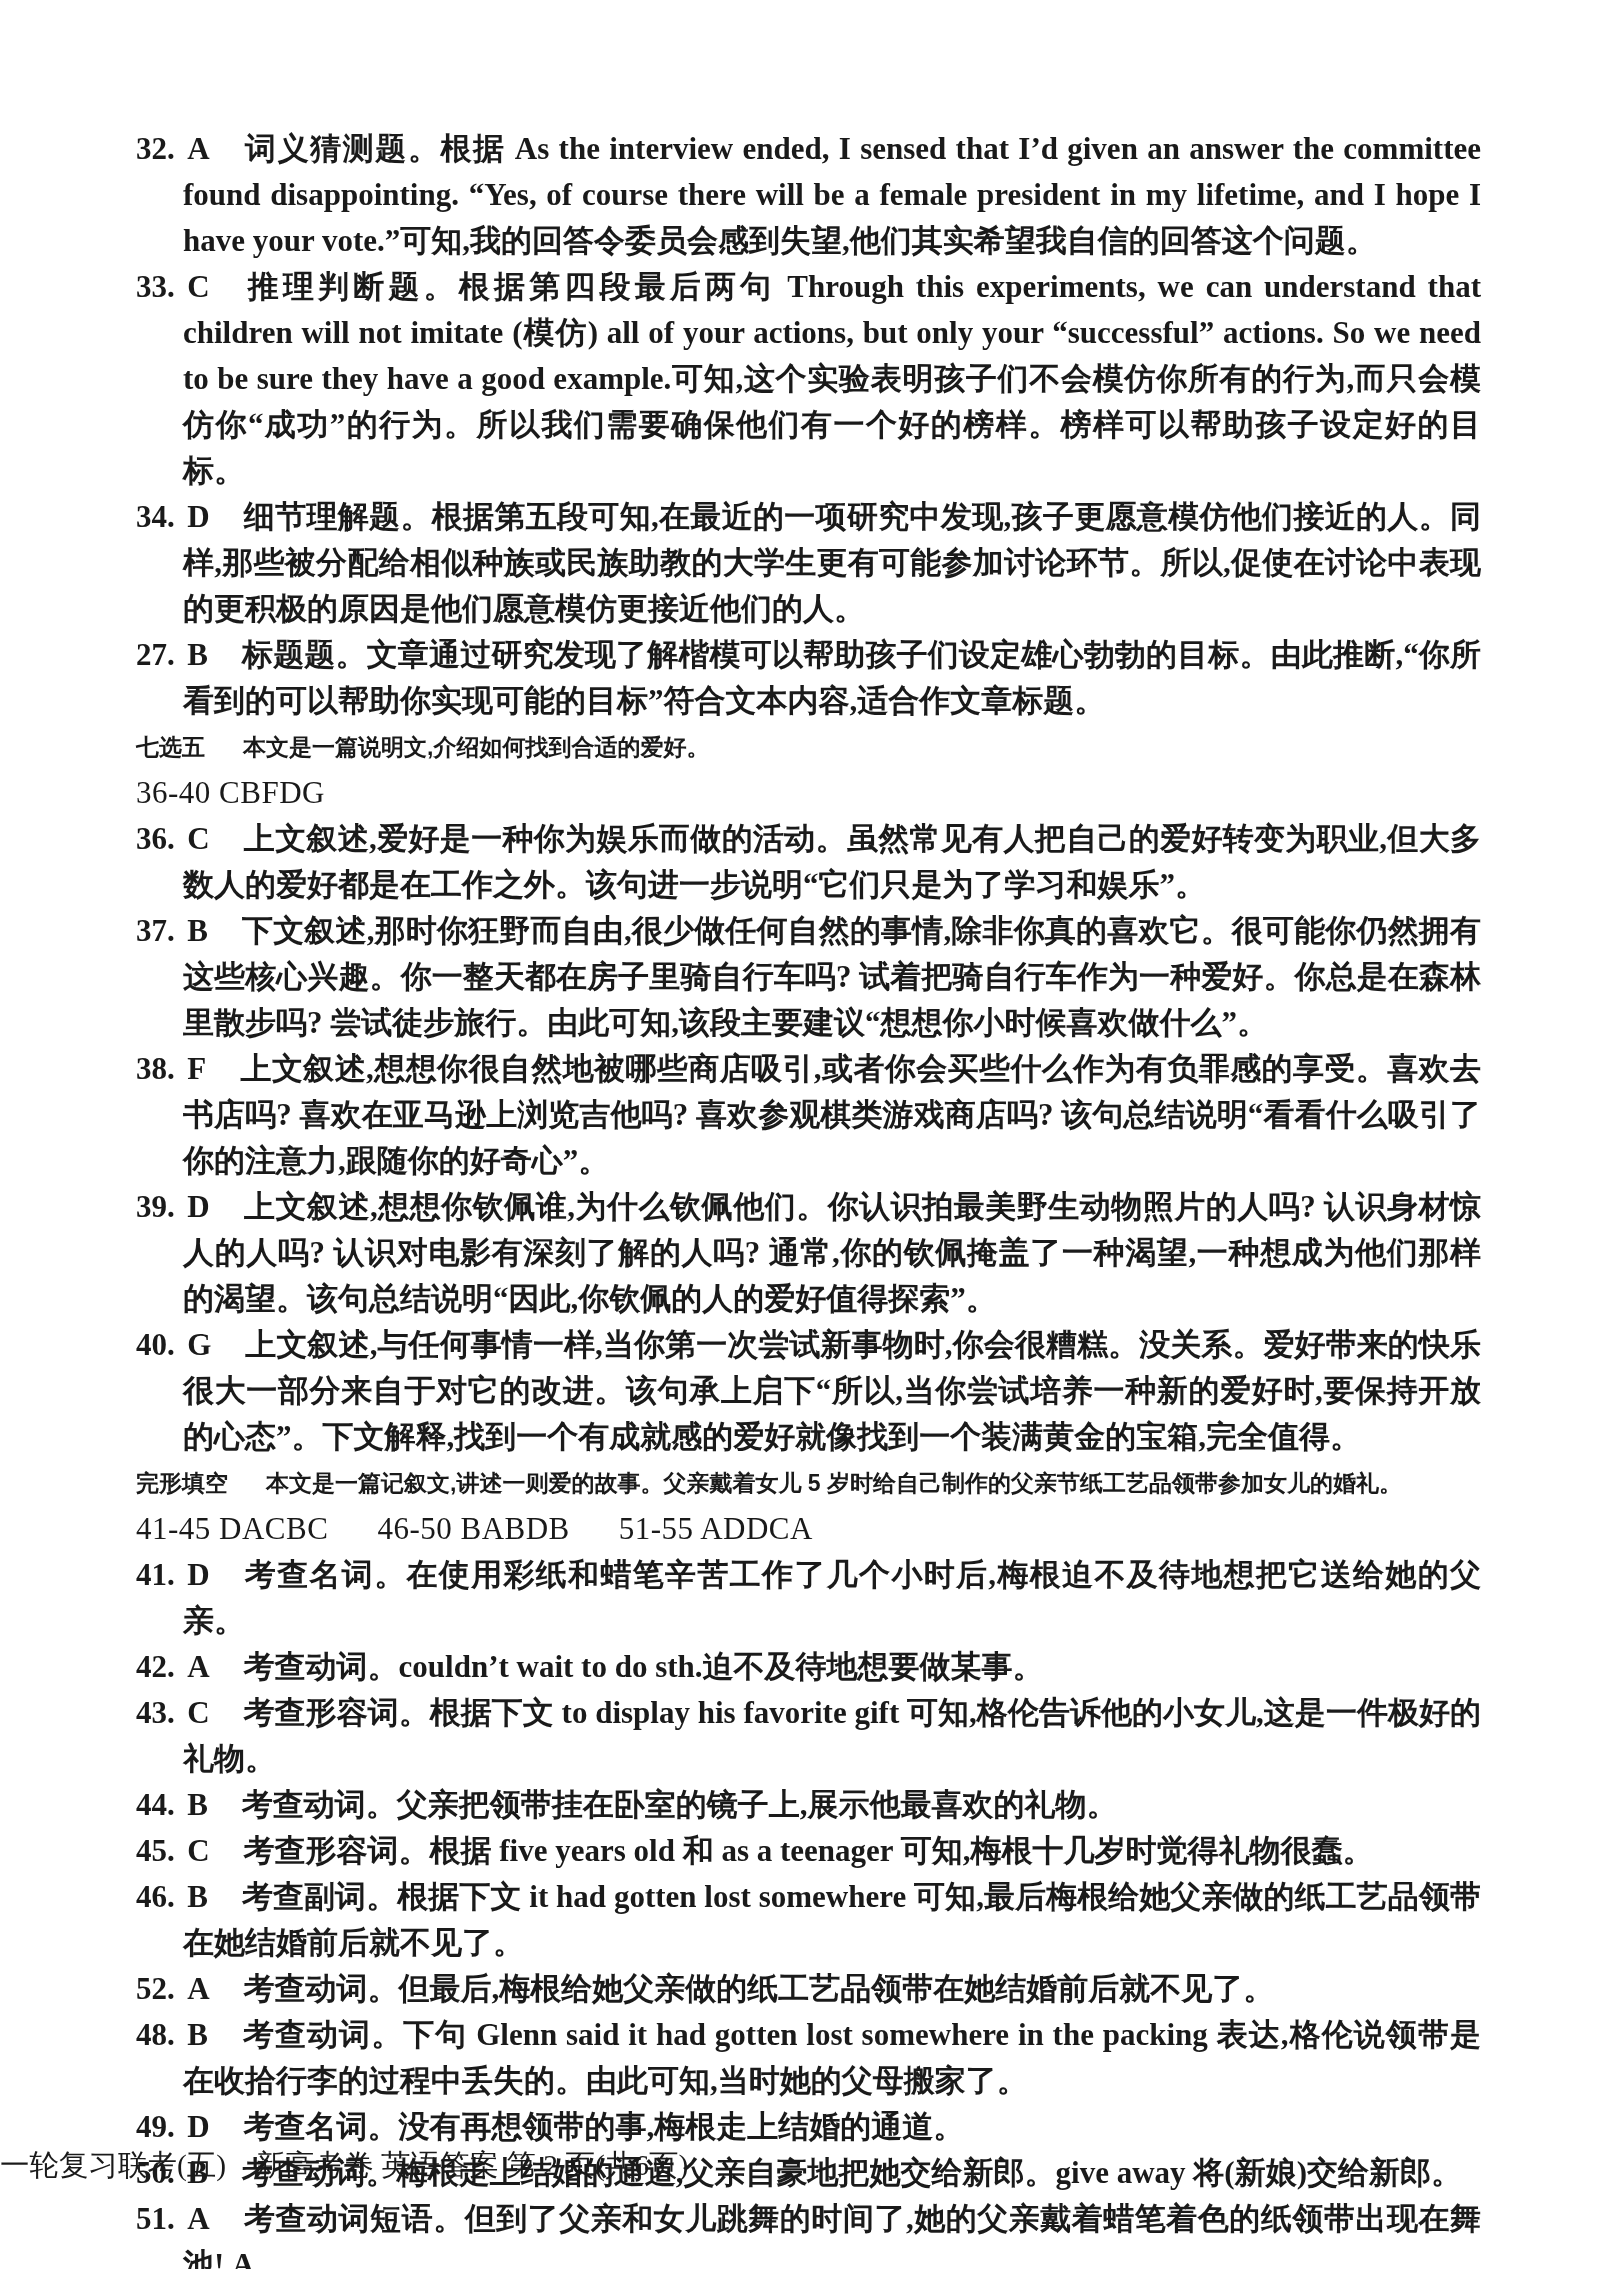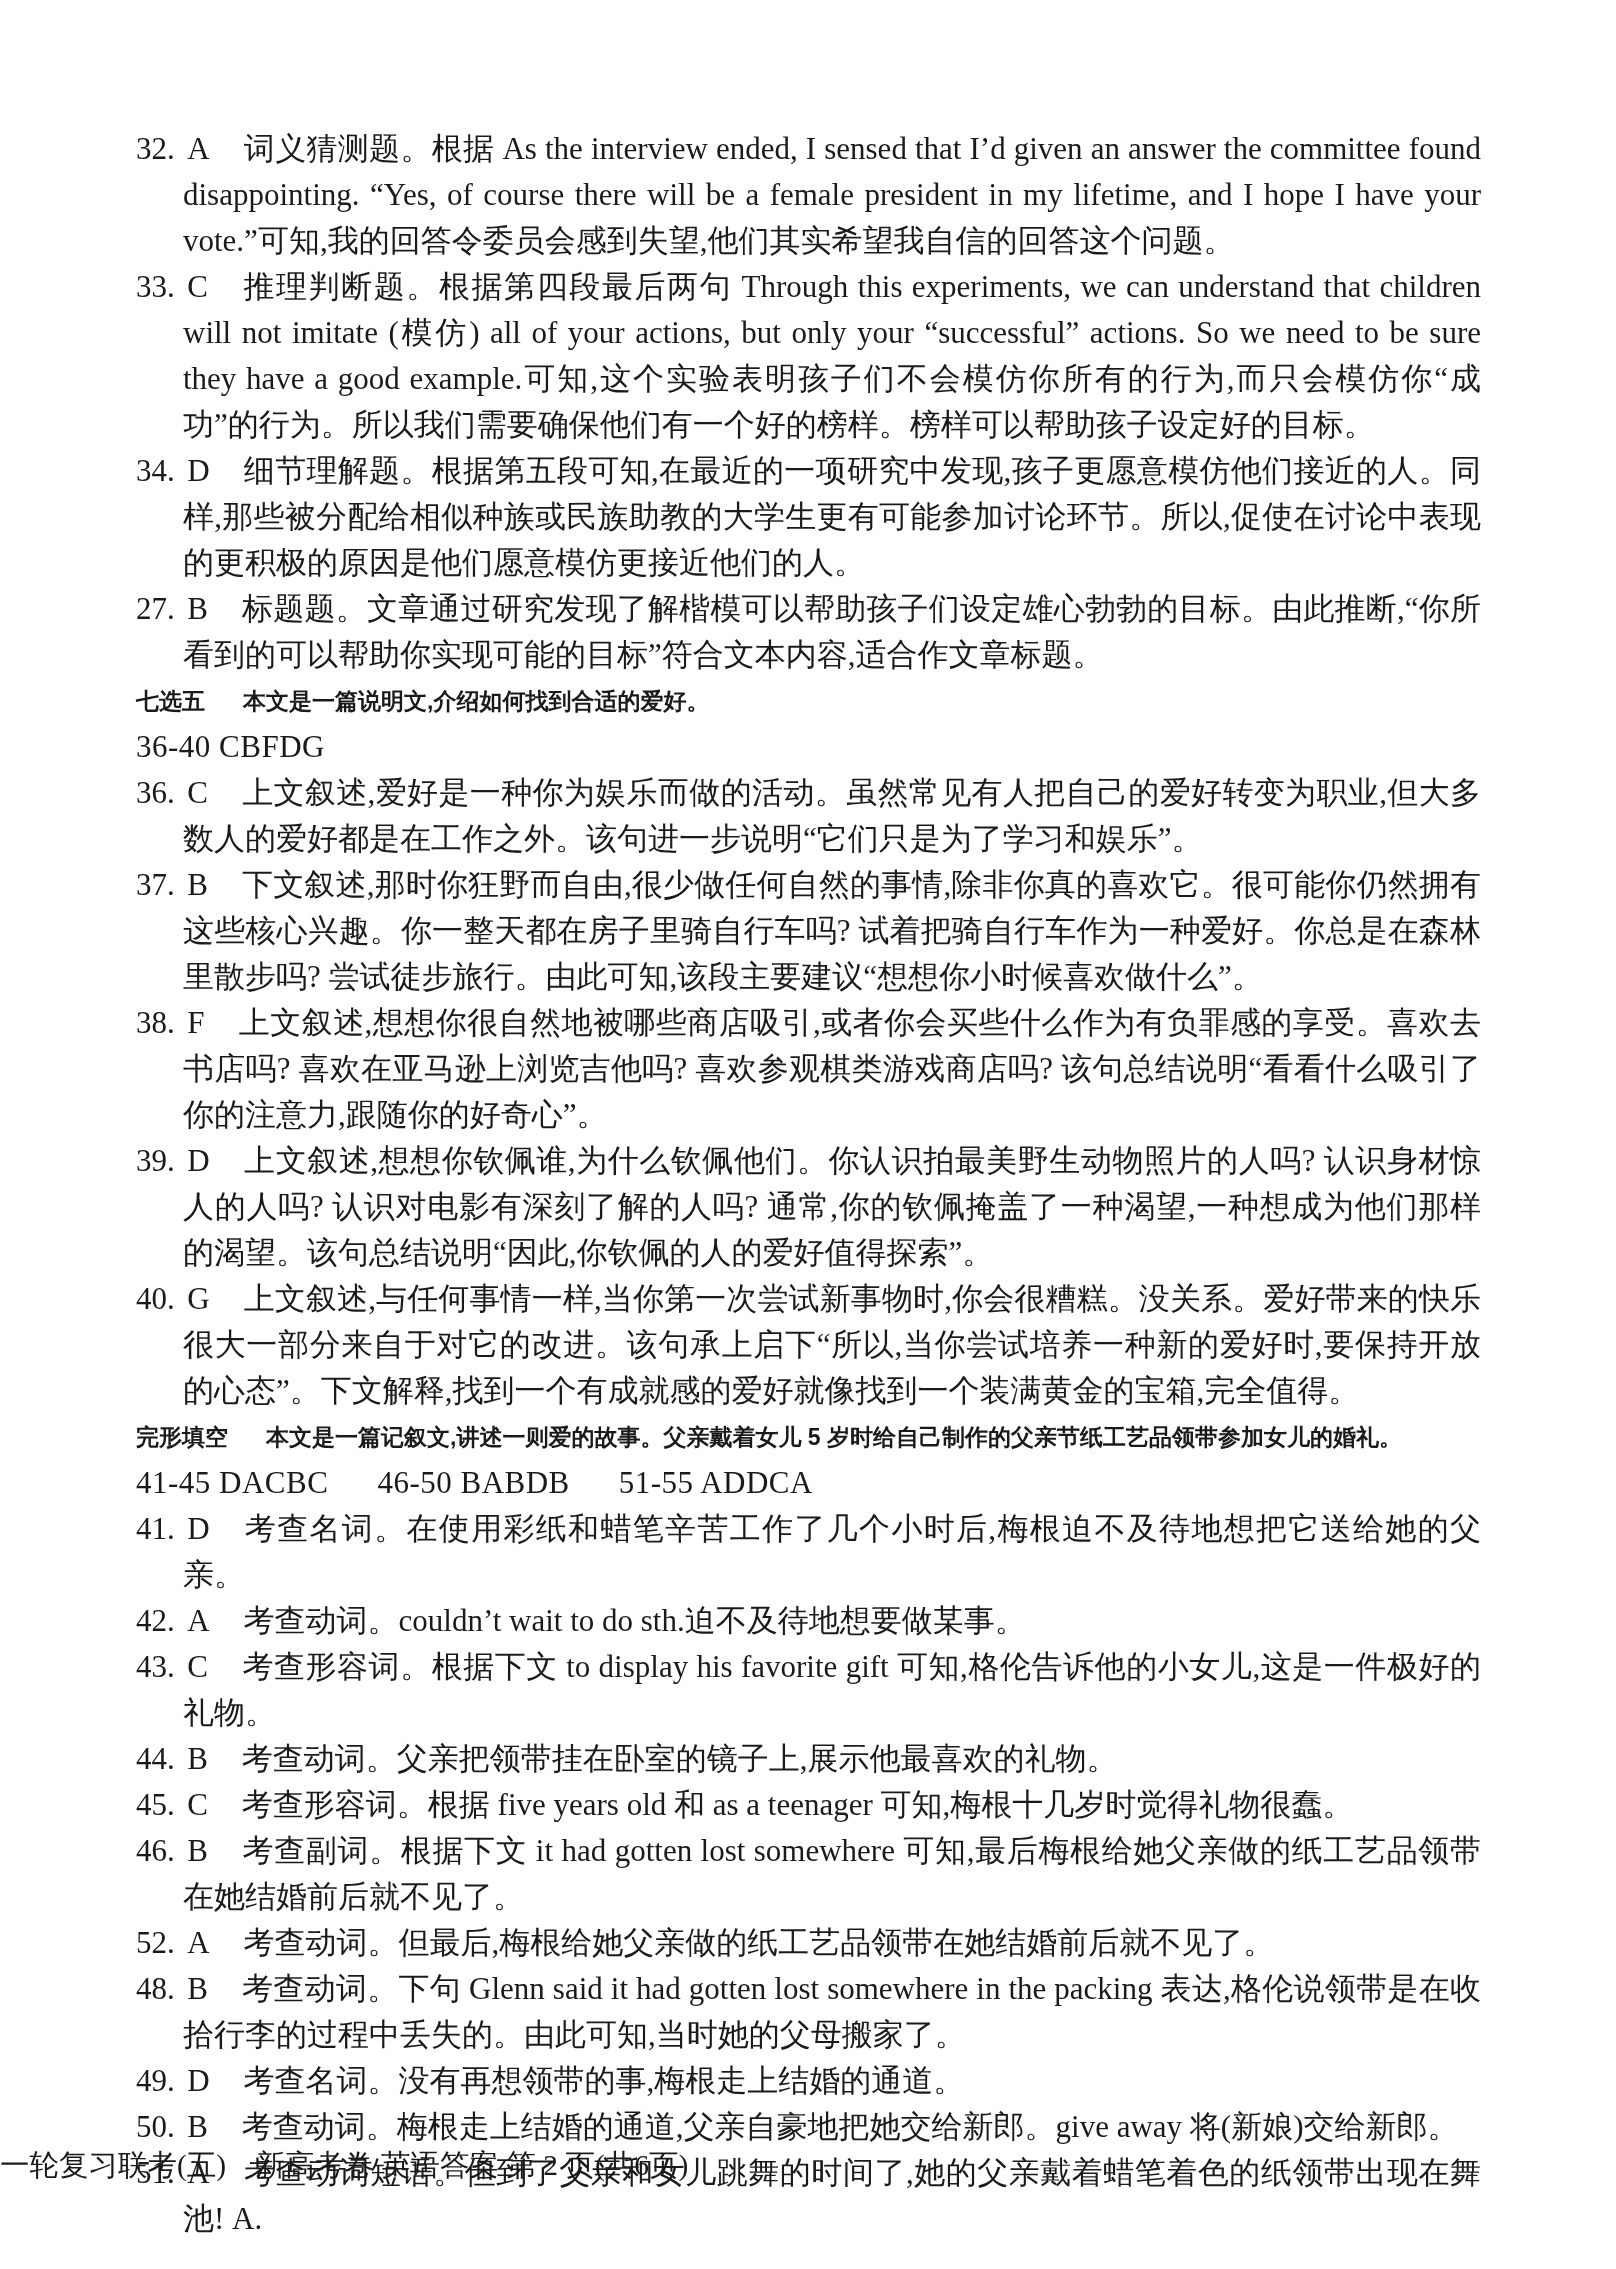--- a/index.html
+++ b/index.html
@@ -17,20 +17,21 @@
     left:136px;
     top:126px;
     width:1345px;
     font-size:31px;
     line-height:46px;
   }
   .item{
     padding-left:47px;
     text-indent:-47px;
     text-align:justify;
+    font-weight:bold;
   }
   .item .item-answer{
     margin:0 34px 0 12.4px;
   }
   .section{
     font-family:"Liberation Sans","DejaVu Sans",sans-serif;
     font-weight:bold;
     text-align:justify;
     font-size:23px;
   }

